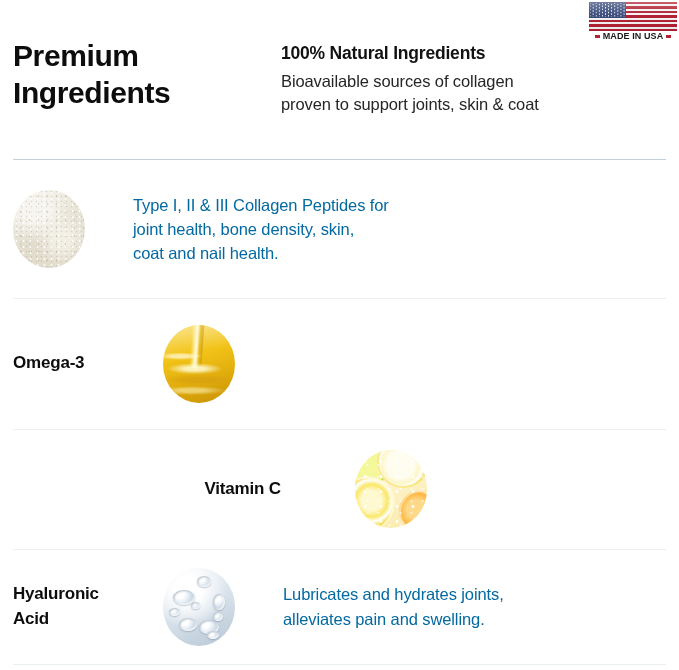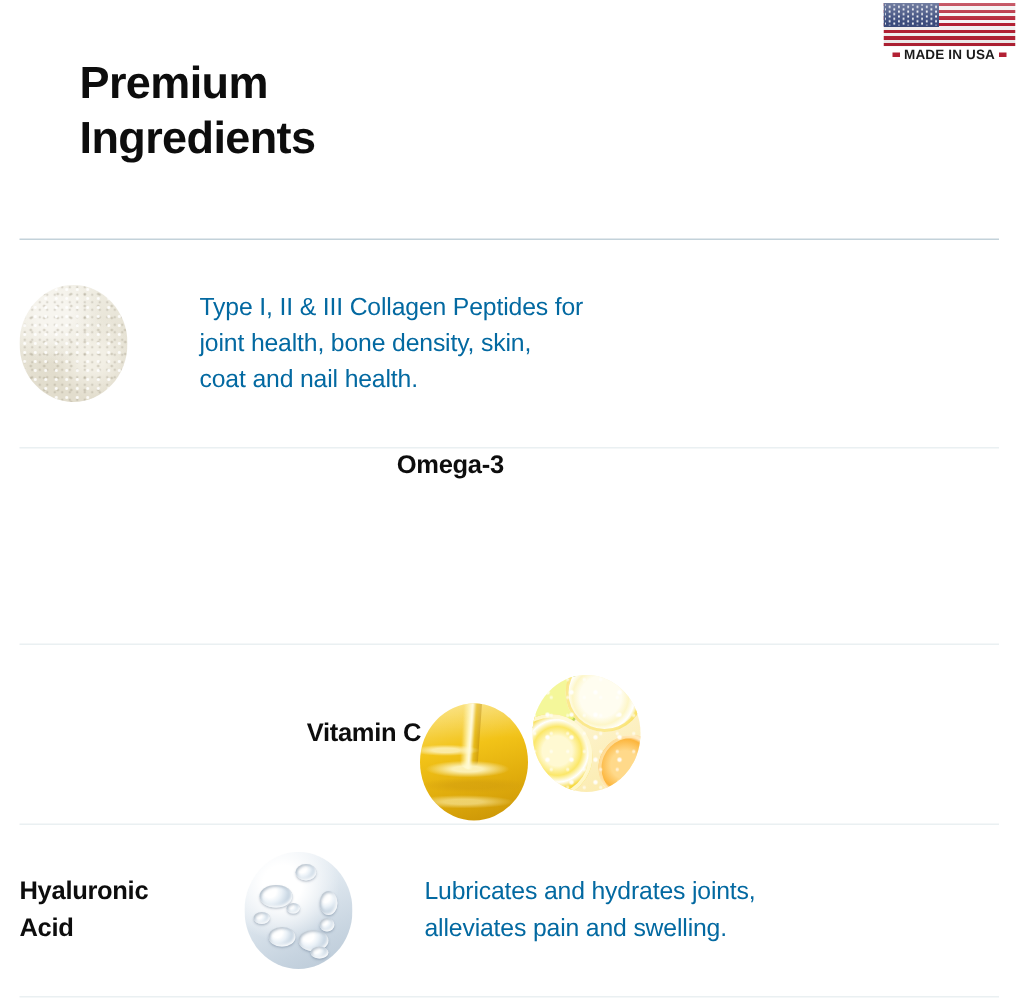--- a/index.html
+++ b/index.html
@@ -99,21 +99,20 @@
   }
 
   
   .header {
     position: absolute;
     left: 13px;
     top: 38px;
     right: 13px;
     display: flex;
     align-items: flex-start;
-    margin-left: 40px;
   }
   .header-title {
     width: 268px;
     flex: 0 0 268px;
     font-size: 30px;
     font-weight: 700;
     line-height: 1.23;
     letter-spacing: -0.4px;
     color: #0d0d0d;
     white-space: pre-line;
@@ -334,37 +333,42 @@
     <div class="made-in-usa">
       <span class="dash"></span>
       <span class="mu-text">MADE IN USA</span>
       <span class="dash"></span>
     </div>
   </div>
 
   <div class="header">
     <div class="header-title">Premium
 Ingredients</div>
+    <div class="header-right">
+      <div class="header-sub-title">100% Natural Ingredients</div>
+      <div class="header-sub-body">Bioavailable sources of collagen
+proven to support joints, skin &amp; coat</div>
+    </div>
   </div>
 
   <div class="divider-top"></div>
 
   <div class="rows">
 
     <div class="row" style="height:138px;">
       <div class="row-thumb-cell">
         <div class="thumb thumb-collagen"></div>
       </div>
       <div class="row-desc">Type I, II &amp; III Collagen Peptides for
 joint health, bone density, skin,
 coat and nail health.</div>
     </div>
     <div class="divider-row" style="top:138px;"></div>
 
-    <div class="row" style="height:131px;flex-direction:column;">
+    <div class="row" style="height:131px;">
       <div class="row-name">Omega-3</div>
       <div class="row-thumb-cell">
         <div class="thumb thumb-omega"></div>
       </div>
     </div>
     <div class="divider-row" style="top:269px;"></div>
 
     <div class="row" style="height:120px;justify-content:center;">
       <div class="row-name">Vitamin C</div>
       <div class="row-thumb-cell">

